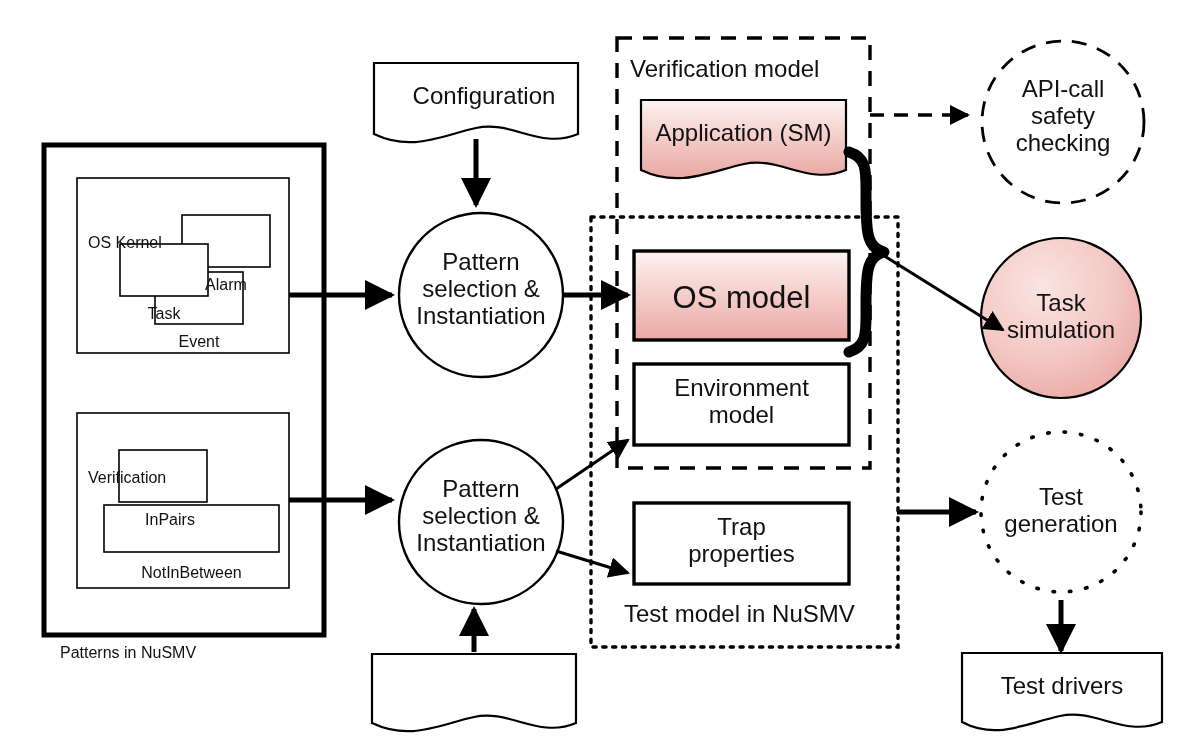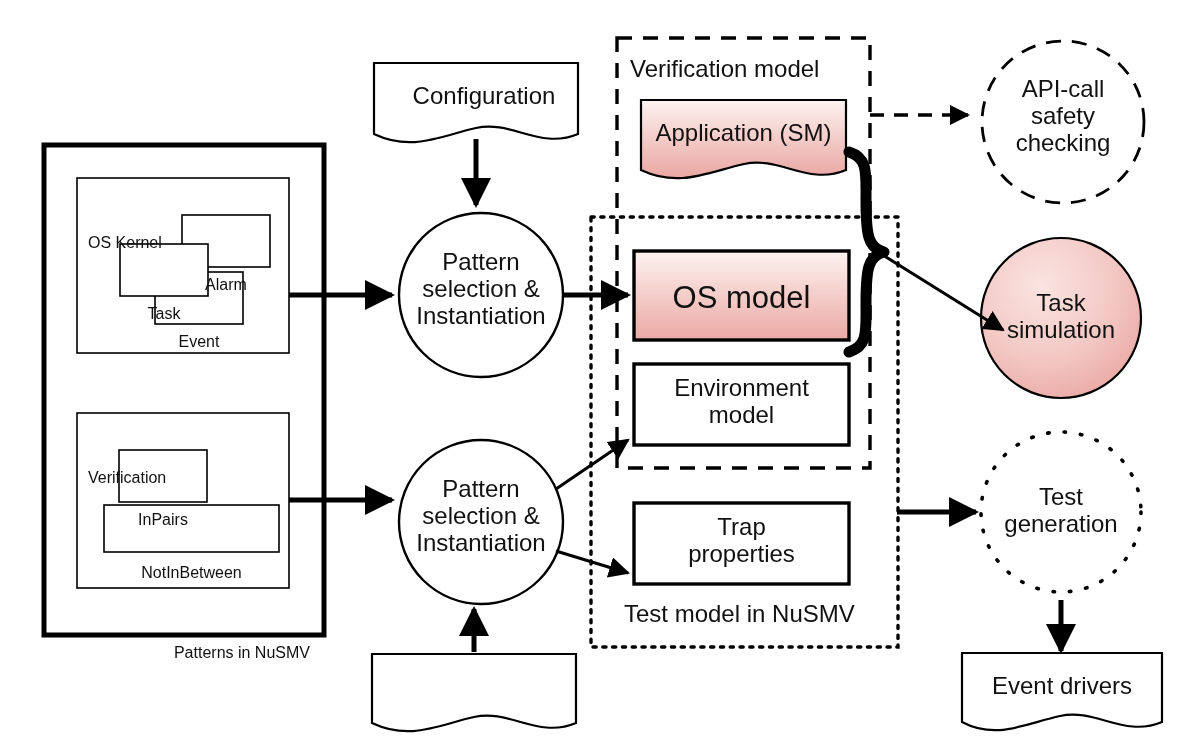--- a/index.html
+++ b/index.html
@@ -146,25 +146,25 @@
   <div class="lbl t22" style="left:88px; top:186px; width:150px; text-align:left;">OS Kernel</div>
 
   <div class="lbl t22" style="left:182px; top:228px; width:88px;">Alarm</div>
 
   <div class="lbl t22" style="left:155px; top:285px; width:88px;text-align:center;">Event</div>
 
   <div class="lbl t22" style="left:120px; top:257px; width:88px;">Task</div>
 
   <div class="lbl t22" style="left:88px; top:421px; width:170px; text-align:left;">Verification</div>
 
-  <div class="lbl t22" style="left:119px; top:463px; width:88px;">InPairs</div>
+  <div class="lbl t22" style="left:126px; top:463px; width:88px;">InPairs</div>
 
   <div class="lbl t22" style="left:104px; top:516px; width:175px;">NotInBetween</div>
 
-  <div class="lbl t22" style="left:60px; top:596px; width:250px; text-align:right;">Patterns in NuSMV</div>
+  <div class="lbl t22" style="left:60px; top:596px; width:250px; text-align:left;">Patterns in NuSMV</div>
 
   <div class="lbl t24 bold" style="left:374px; top:83px; width:220px;">Configuration</div>
 
 
   <div class="lbl t24" style="left:399px; top:249px; width:164px;">Pattern
 selection &amp;
 Instantiation</div>
 
   <div class="lbl t24" style="left:399px; top:476px; width:164px;">Pattern
 selection &amp;
@@ -187,15 +187,15 @@
   <div class="lbl t24" style="left:983px; top:76px; width:160px;">API-call
 safety
 checking</div>
 
   <div class="lbl t24" style="left:981px; top:290px; width:160px;">Task
 simulation</div>
 
   <div class="lbl t24" style="left:981px; top:484px; width:160px;">Test
 generation</div>
 
-  <div class="lbl t24 bold" style="left:962px; top:673px; width:200px;">Event drivers</div>
+  <div class="lbl t24 bold" style="left:962px; top:673px; width:200px;">Test drivers</div>
 
 </div>
 
 </body></html>

